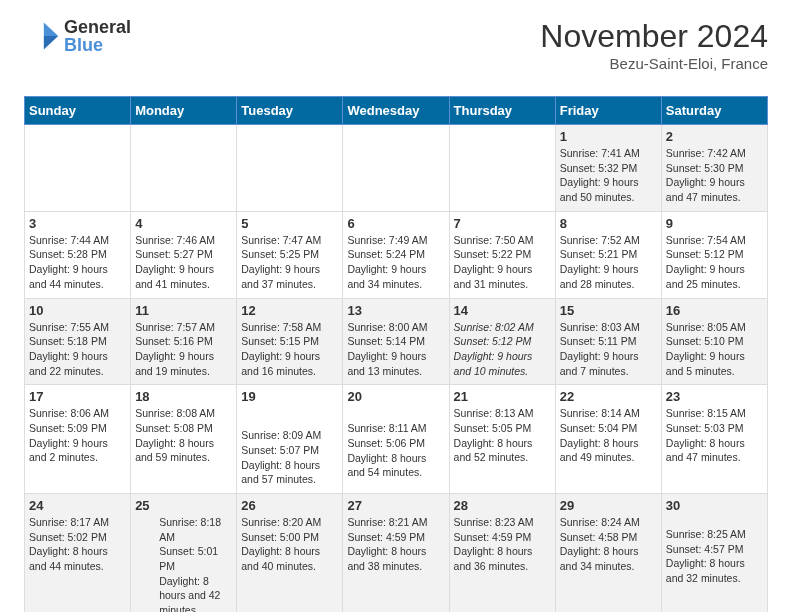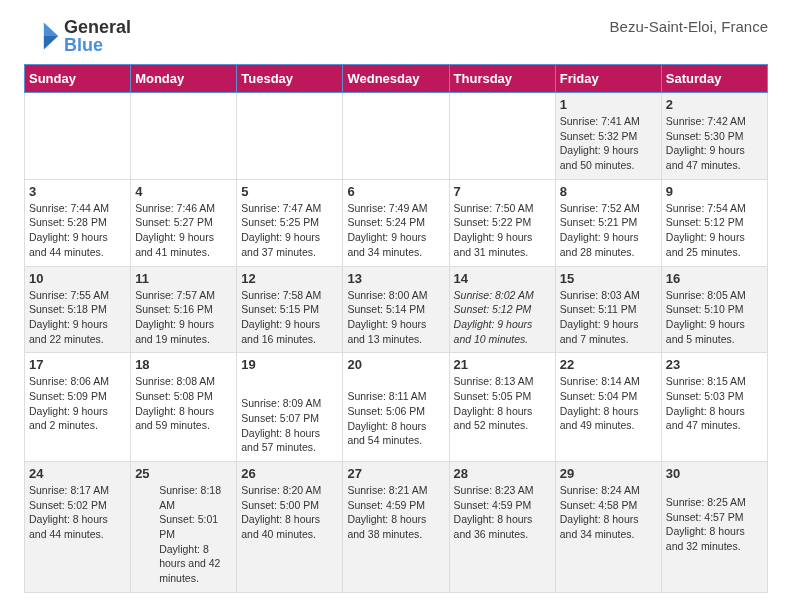--- a/index.html
+++ b/index.html
@@ -2,21 +2,21 @@
 <html><head>
   <meta charset="utf-8">
   <style>
     * { box-sizing: border-box; margin: 0; padding: 0; }
     body { font-family: Arial, sans-serif; background: #fff; width: 792px; min-height: 612px; }
     
     .header {
       display: flex;
       justify-content: space-between;
       align-items: flex-start;
-      padding: 18px 24px 10px 24px;
+      padding: 18px 24px 24px 24px;
     }
     
     .logo {
       display: flex;
       align-items: center;
     }
     
     .logo-text {
       display: flex;
       flex-direction: column;
@@ -61,21 +61,21 @@
       border-collapse: collapse;
       margin: 0 12px;
       width: calc(100% - 24px);
     }
     
     .calendar-wrapper {
       padding: 0 12px 12px 12px;
     }
     
     thead tr {
-      background-color: #be185d;
+      background-color: #0369a1;
     }
     
     thead th {
       color: #fff;
       font-size: 13px;
       font-weight: bold;
       padding: 6px 4px;
       text-align: left;
       border: 1px solid #5a8fd1;
     }
@@ -124,20 +124,21 @@
     <svg class="logo-icon" viewBox="0 0 40 40">
       <polygon points="22,5 38,20 22,20" fill="#4a90d9"></polygon>
       <polygon points="22,20 38,20 22,35" fill="#2a6db5"></polygon>
     </svg>
     <div class="logo-text">
       <span class="logo-general">General</span>
       <span class="logo-blue">Blue</span>
     </div>
   </div>
   <div class="title-section">
+    <div class="month-title">November 2024</div>
     <div class="location-title">Bezu-Saint-Eloi, France</div>
   </div>
 </div>
 
 <div class="calendar-wrapper">
   <table>
     <thead>
       <tr>
         <th>Sunday</th>
         <th>Monday</th>

